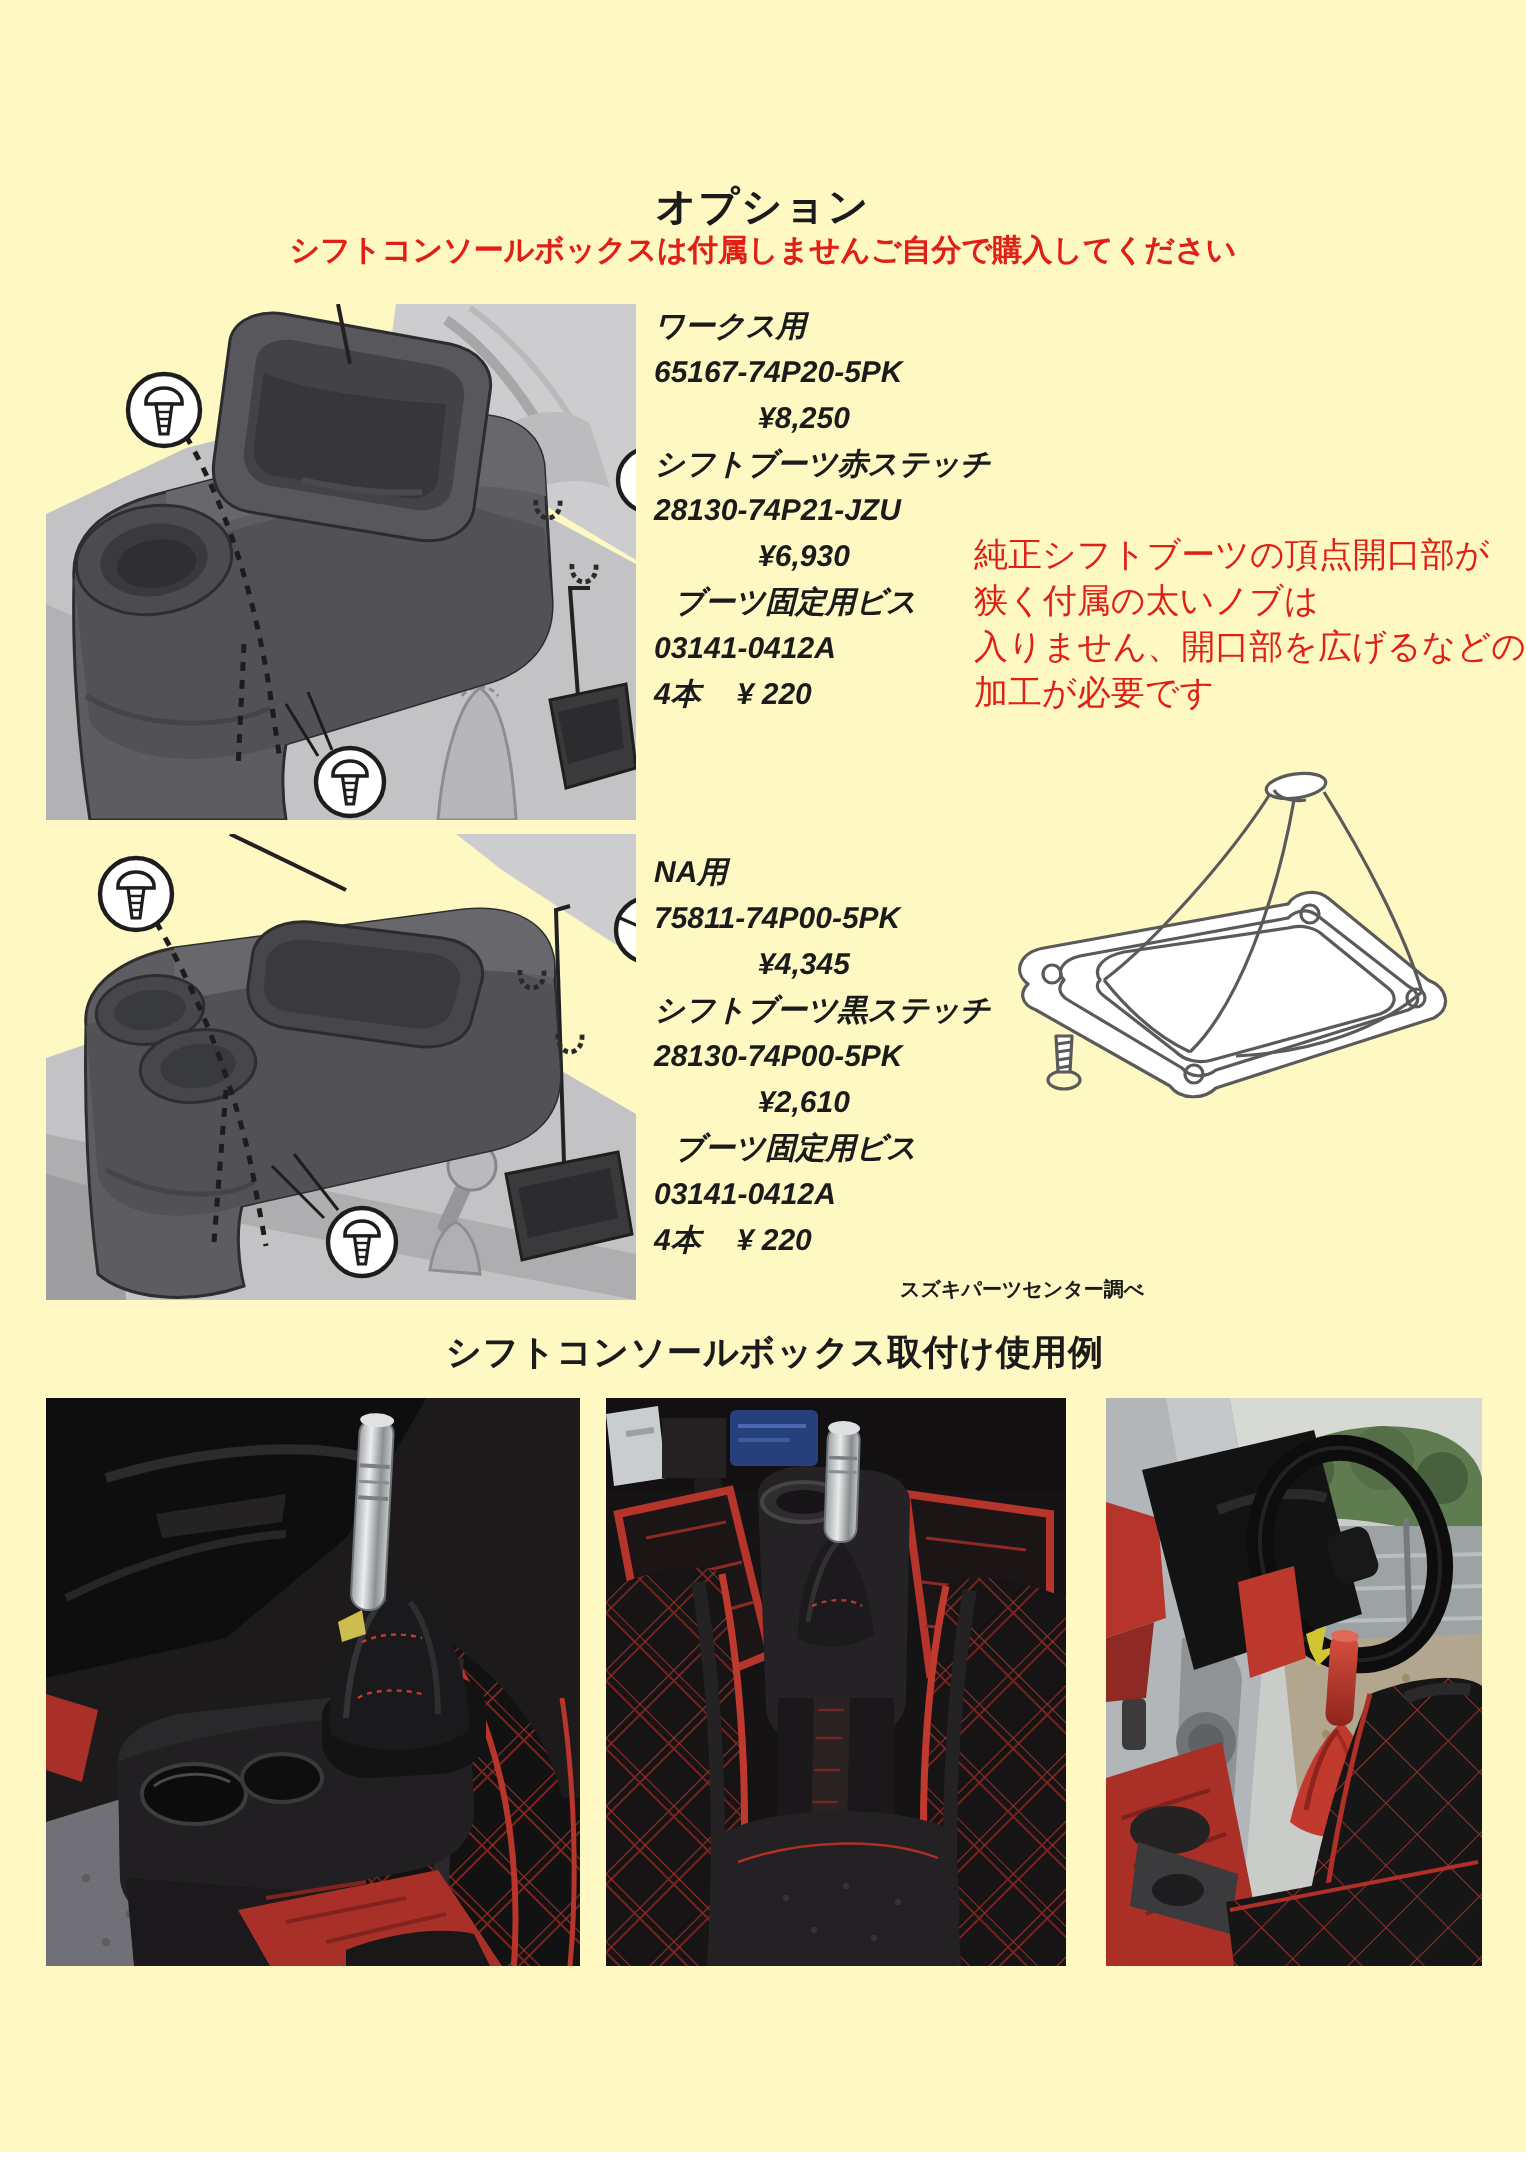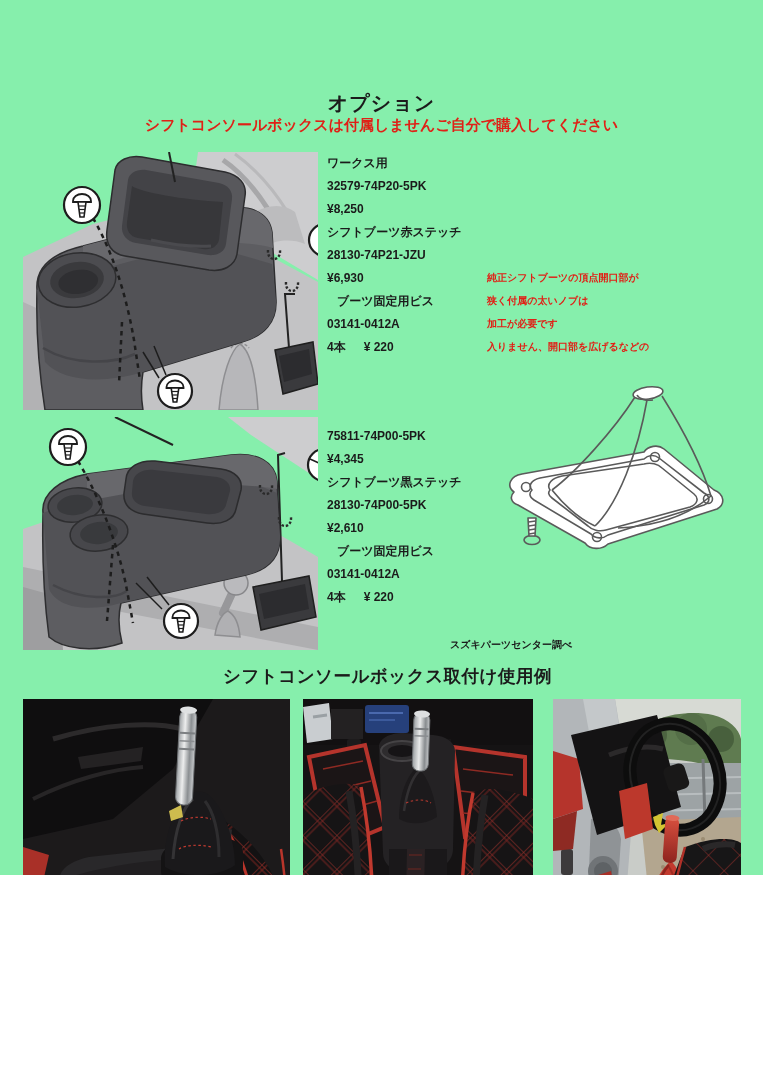--- a/index.html
+++ b/index.html
@@ -1,36 +1,36 @@
 <!DOCTYPE html>
 <html style="--accent: #e02016;"><head>
 <meta charset="utf-8">
 <style>
   :root { --accent: #e02016; --ink: #1b1b1b; }
   * { margin:0; padding:0; box-sizing:border-box; }
   html,body { background:#ffffff; }
   body { font-family:"Liberation Sans","DejaVu Sans",sans-serif; color:var(--ink); }
-  .page { position:relative; width:763px; height:875px; background:#86efac; overflow:hidden; margin:0 auto; }
+  .page { position:relative; width:763px; height:1076px; background:#fef9c3; overflow:hidden; margin:0 auto; }
 
   .doc-title { position:absolute; top:90px; left:0; width:100%; text-align:center;
                font-size:20px; font-weight:bold; letter-spacing:1px; }
   .warning   { position:absolute; top:116px; left:0; width:100%; text-align:center;
                font-size:15px; font-weight:bold; color:var(--accent); }
 
   .fig { position:absolute; }
   .fig svg { display:block; }
 
-  .parts-col { position:absolute; width:150px; font-size:12px; font-weight:bold; }
+  .parts-col { position:absolute; width:150px; font-size:15px; font-weight:bold;font-style:italic; }
   .pl { height:23px; line-height:23px; white-space:nowrap; }
-  .pl.price { text-align:left; }
+  .pl.price { text-align:center; }
   .pl.indent { padding-left:10px; }
   .pl.qty-row .qp { margin-left:18px; white-space:pre; }
 
   .note { position:absolute; left:487px; top:266px; width:260px;
-          font-size:10px; font-weight:bold; color:var(--accent); }
+          font-size:17px; font-weight:normal; color:var(--accent); }
   .note div { height:23px; line-height:23px; white-space:nowrap; }
 
   .source-note { position:absolute; left:450px; top:638px; font-size:10px; font-weight:bold; }
 
   .examples-title { position:absolute; top:664px; left:0; width:100%; text-align:center;
                     font-size:17.5px; font-weight:bold; letter-spacing:0.5px;padding-left:12px; }
 
   .photos { position:absolute; top:699px; left:0; width:763px; height:284px; }
   .photo { position:absolute; top:0; height:284px; }
 </style>
@@ -171,38 +171,39 @@
 
       <g stroke="#2a2a2a" stroke-width="2.4" fill="none" stroke-dasharray="2.5,1.8">
         <path d="M237,68 C236,80 250,80 249,68"></path>
         <path d="M256,100 C255,112 269,112 268,100"></path>
       </g>
     </svg>
   </div>
 
   <div class="parts-col" style="left:327px; top:152px;">
     <div class="pl">ワークス用</div>
-    <div class="pl">32579-74P20-5PK</div>
+    <div class="pl">65167-74P20-5PK</div>
     <div class="pl price">¥8,250</div>
     <div class="pl">シフトブーツ赤ステッチ</div>
     <div class="pl">28130-74P21-JZU</div>
     <div class="pl price">¥6,930</div>
     <div class="pl indent">ブーツ固定用ビス</div>
     <div class="pl">03141-0412A</div>
     <div class="pl qty-row"><span>4本</span><span class="qp">¥ 220</span></div>
   </div>
 
   <div class="note">
     <div>純正シフトブーツの頂点開口部が</div>
     <div>狭く付属の太いノブは</div>
+    <div>入りません、開口部を広げるなどの</div>
     <div>加工が必要です</div>
-    <div>入りません、開口部を広げるなどの</div>
   </div>
 
   <div class="parts-col" style="left:327px; top:425px;">
+    <div class="pl">NA用</div>
     <div class="pl">75811-74P00-5PK</div>
     <div class="pl price">¥4,345</div>
     <div class="pl">シフトブーツ黒ステッチ</div>
     <div class="pl">28130-74P00-5PK</div>
     <div class="pl price">¥2,610</div>
     <div class="pl indent">ブーツ固定用ビス</div>
     <div class="pl">03141-0412A</div>
     <div class="pl qty-row"><span>4本</span><span class="qp">¥ 220</span></div>
   </div>
 

